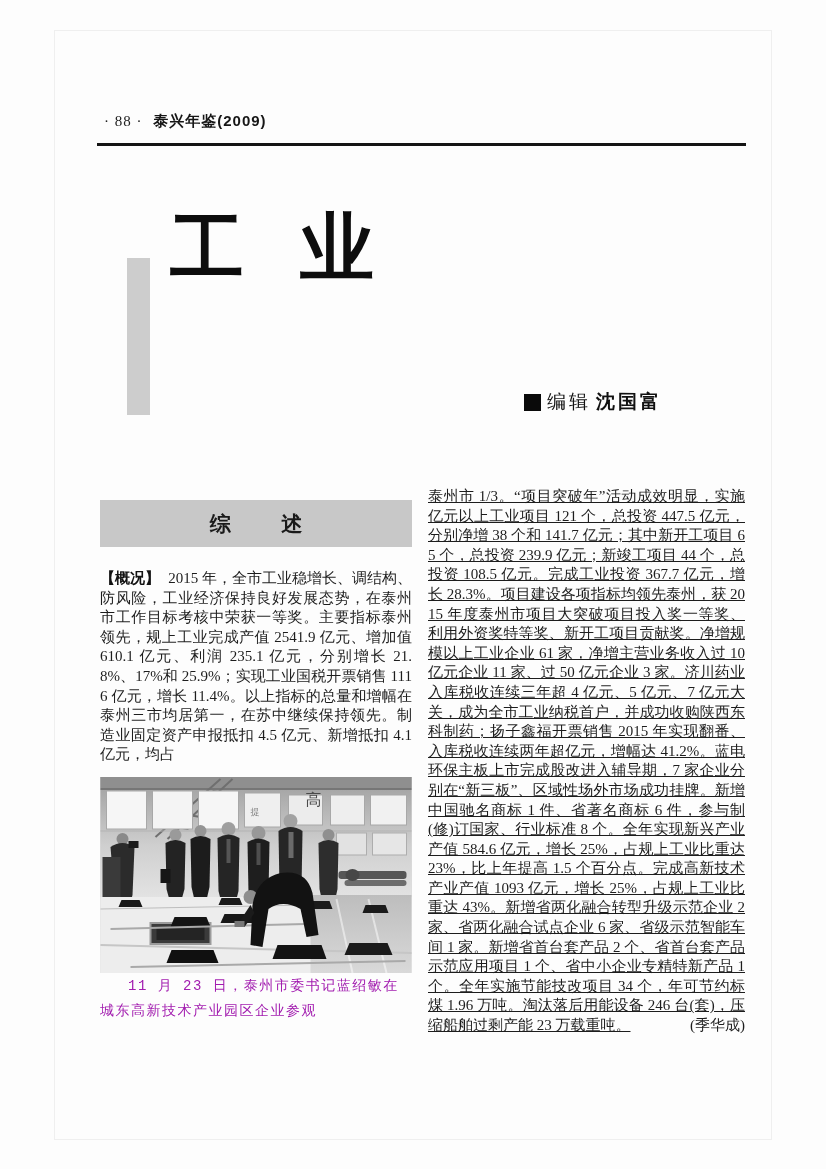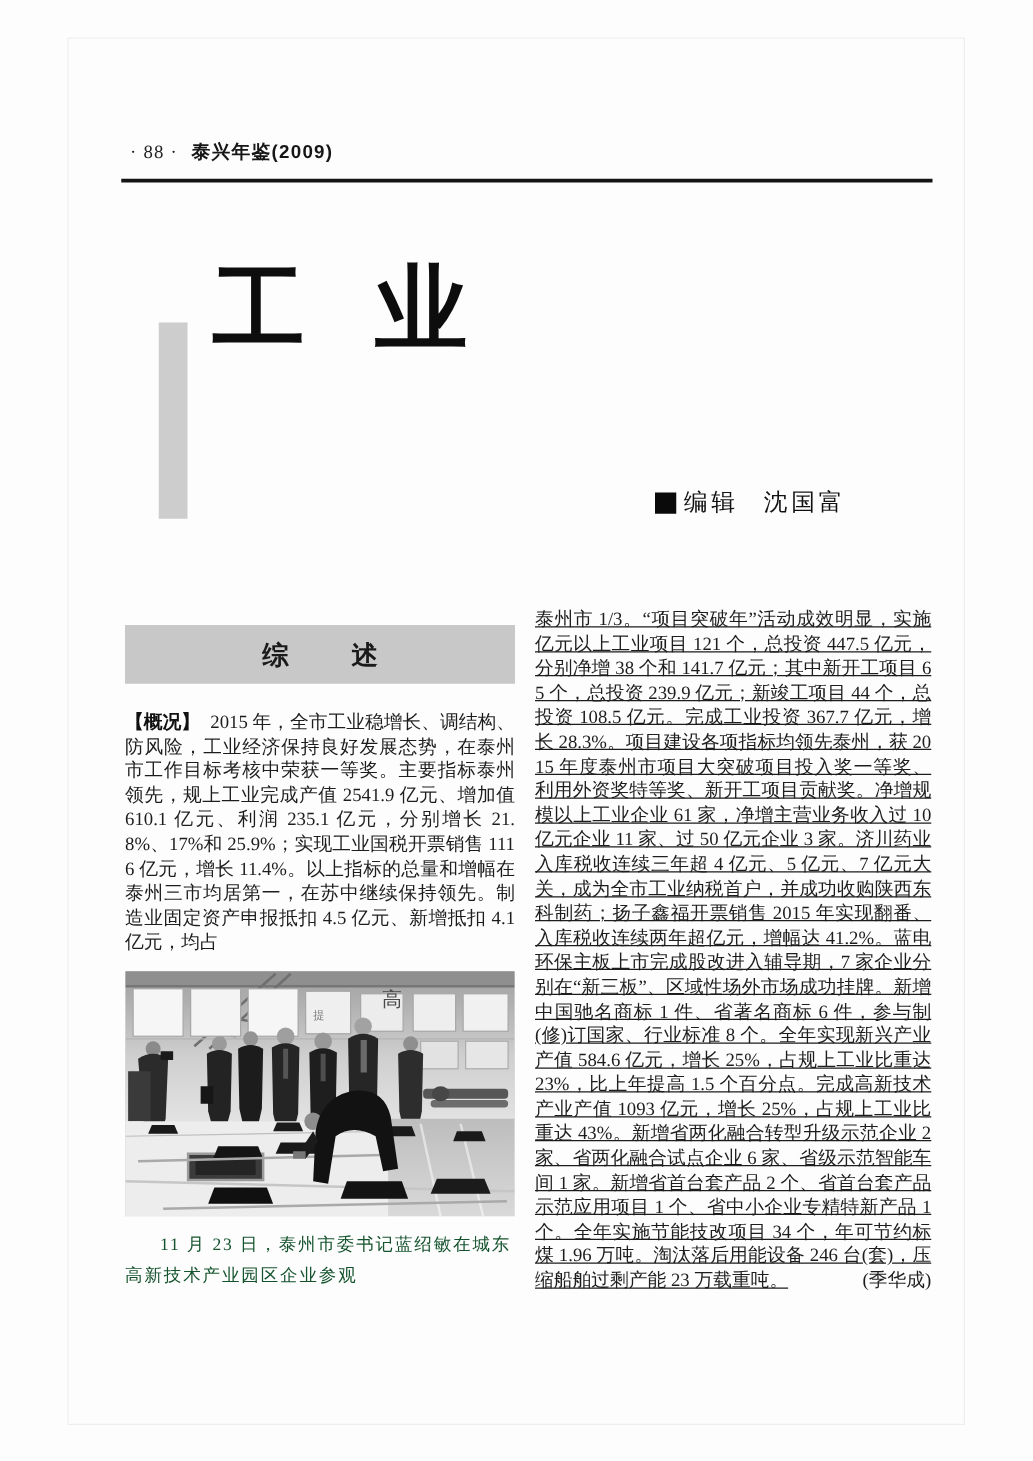--- a/index.html
+++ b/index.html
@@ -44,21 +44,21 @@
   .editor-line{
     position:absolute;left:524px;top:389px;
     display:flex;align-items:center;
     font-size:19px;color:#111;
     font-family:"Liberation Serif","DejaVu Serif",serif;
     letter-spacing:3px;
   }
   .editor-line .sq{
     width:17px;height:17px;background:#0a0a0a;margin-right:6px;flex:0 0 auto;
   }
-  .editor-line .ename{margin-left:20px;}
+  .editor-line .ename{margin-left:5px;font-weight:bold;}
   
   .col-left{position:absolute;left:100px;top:500px;width:312px;}
   .col-right{position:absolute;left:428px;top:487px;width:317px;}
   .section-header{
     height:47px;background:#c8c8c8;
     display:flex;align-items:center;justify-content:center;gap:2.4em;
     font-family:"Liberation Sans","DejaVu Sans",sans-serif;
     font-size:21px;font-weight:600;color:#1a1a1a;
   }
   .body-text{
@@ -71,24 +71,24 @@
   .col-right .body-text{margin:0;text-decoration:underline;}
   .lead-label{
     font-family:"Liberation Sans","DejaVu Sans",sans-serif;
     font-weight:700;margin-right:.55em;color:#111;
   }
   .attribution{float:right;}
   
   .photo-fig{margin:8px 0 0 0;width:312px;height:196px;}
   .photo-fig svg{display:block;width:312px;height:196px;background:#dcdcdc;}
   .caption{
-    margin:11px 0 0 0;
+    margin:1px 0 0 0;
     font-size:14px;line-height:25px;
-    text-indent:2em;color:#14532d;
-    font-family:Liberation Serif, serif;
+    text-indent:2em;color:#a21caf;
+    font-family:Liberation Mono, monospace;
     letter-spacing:1.5px;
   }
 </style>
 </head>
 <body>
 
 <div class="page">
   <div class="scan-border"></div>
 
   <div class="page-header">

